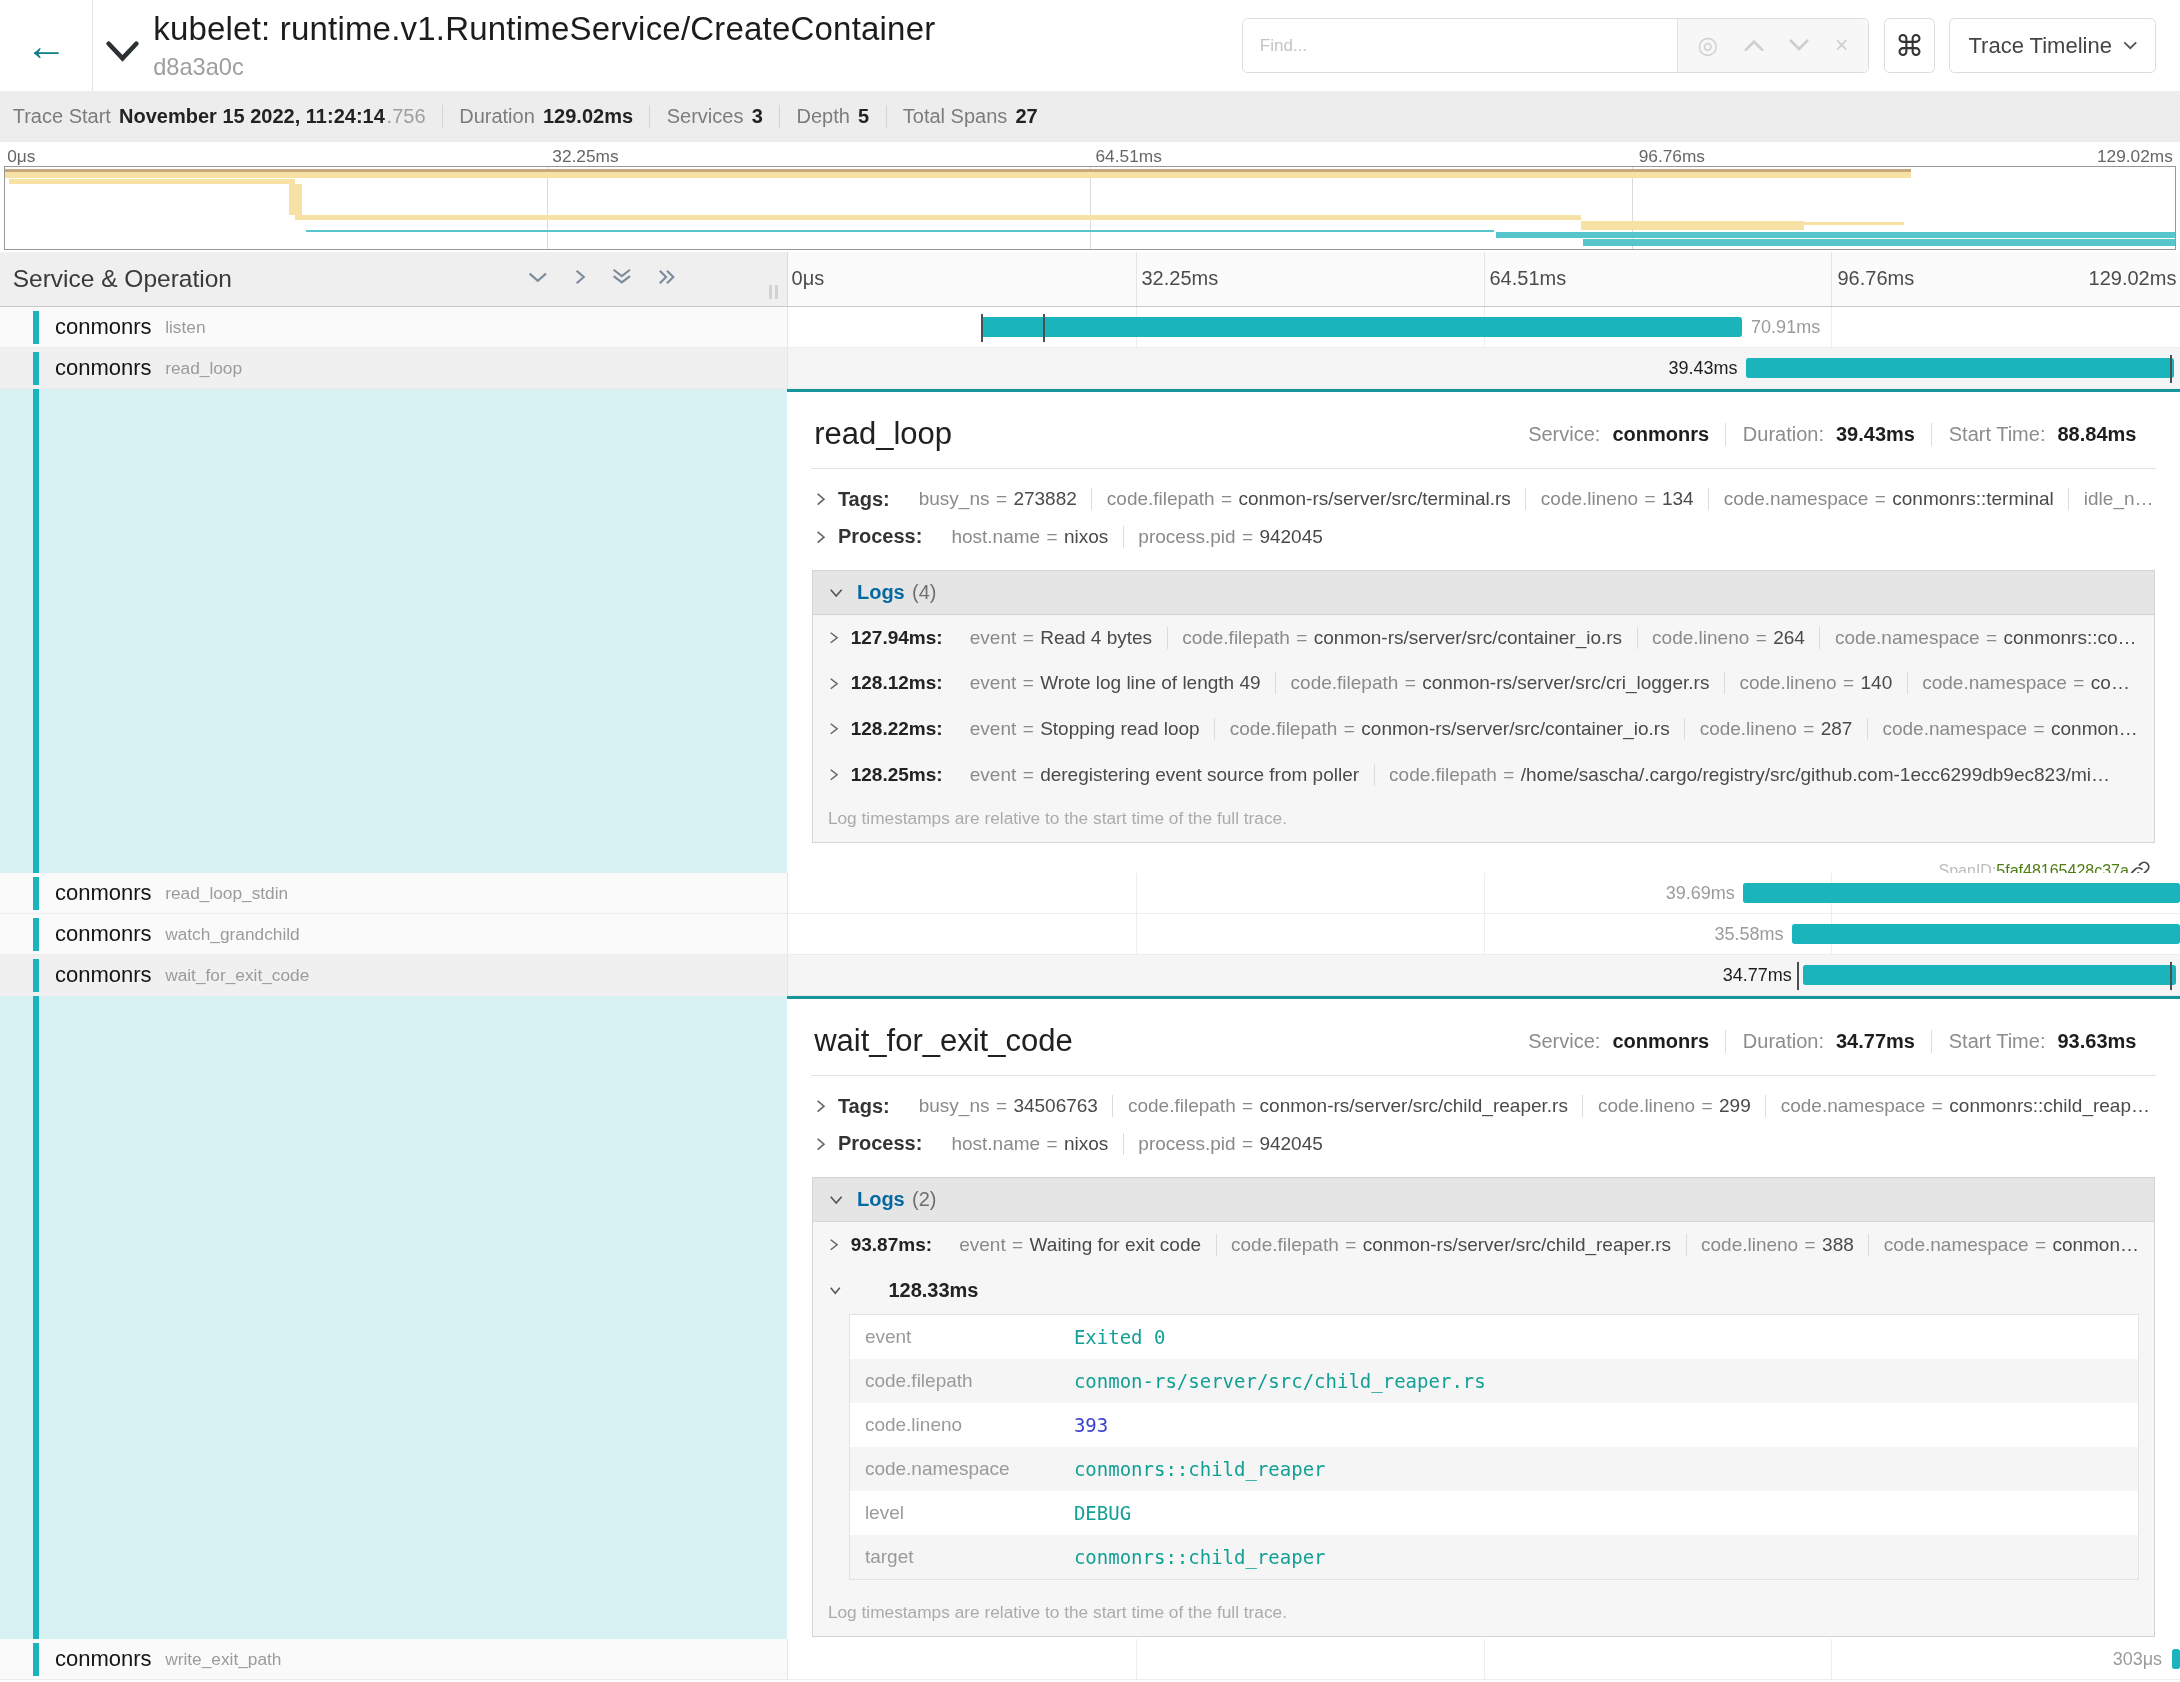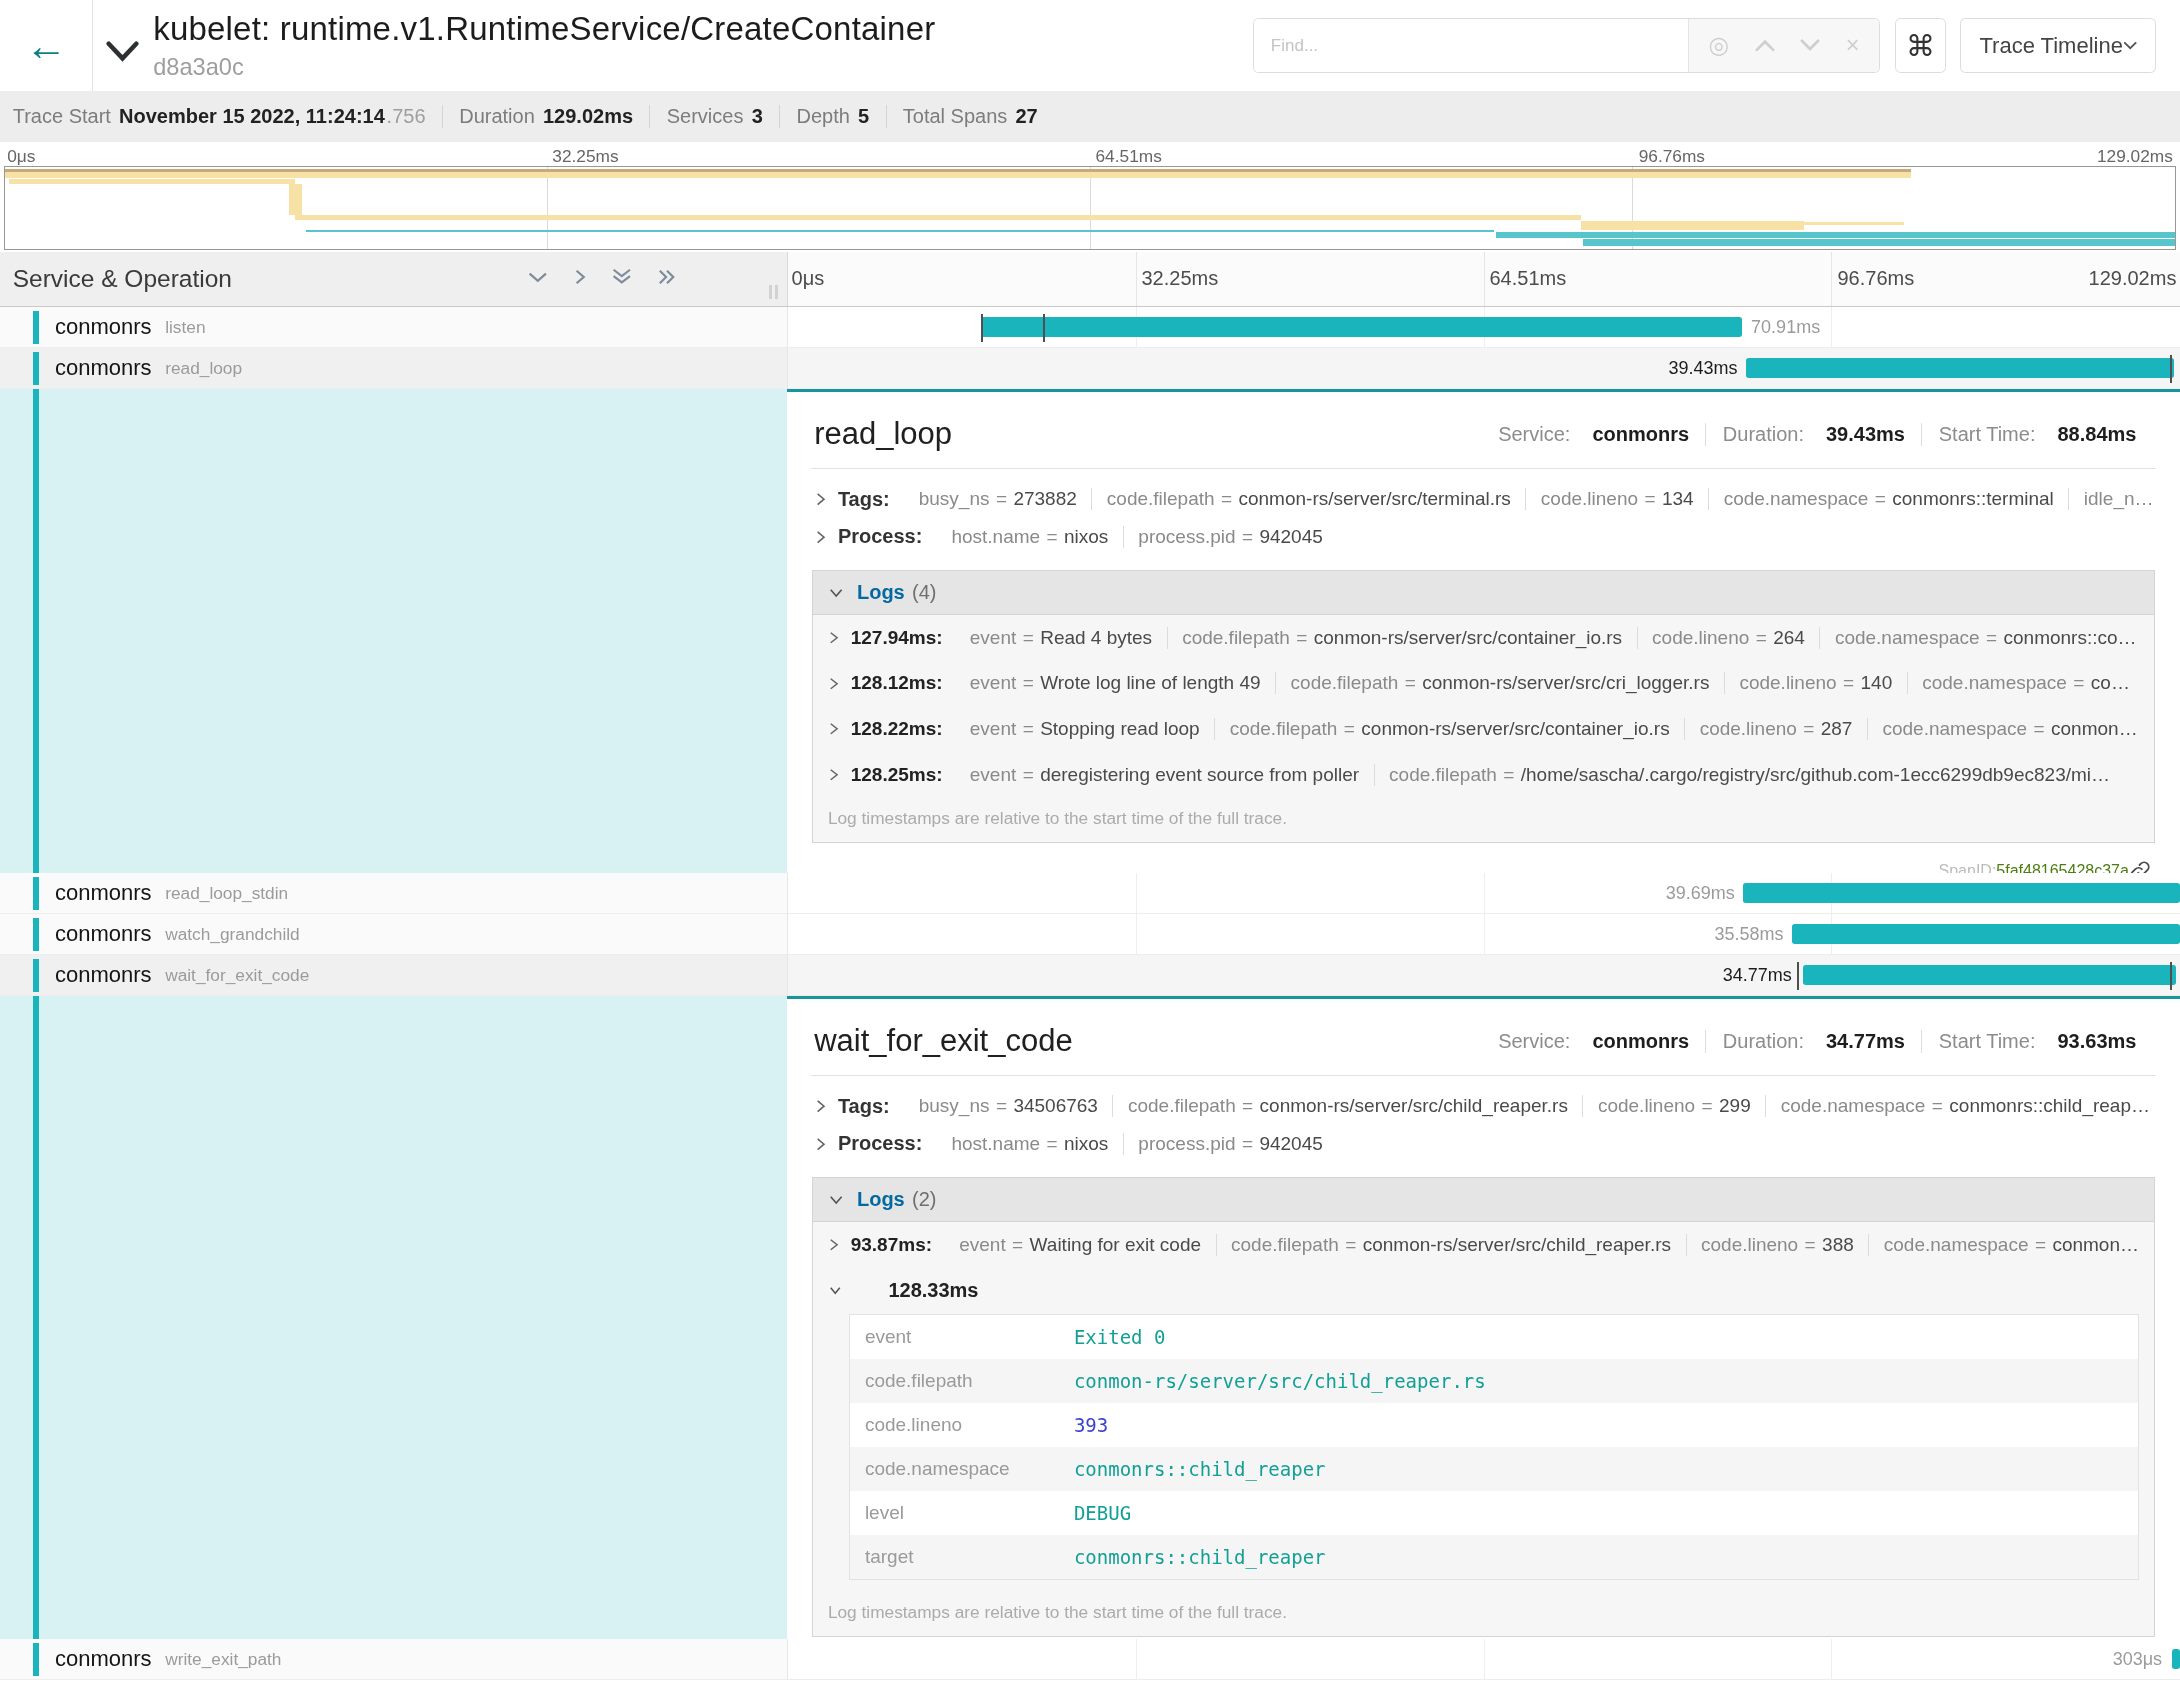--- a/index.html
+++ b/index.html
@@ -16,21 +16,21 @@
   .trace-title { font-size:33px; color:#1c1c1c; font-weight:500; letter-spacing:0.2px; }
   .trace-id { font-size:23.6px; color:#9e9e9e; margin-top:6px; }
   .topbar-right { margin-left:auto; display:flex; align-items:center; padding-right:23.6px; gap:14.5px; }
   .find-box { display:flex; align-items:stretch; border:0.9px solid #dcdcdc; border-radius:5.5px; overflow:hidden; height:55px; width:627px; background:#fff; }
   .find-input { border:none; outline:none; flex:1; font-size:17px; padding:0 16.4px; color:#444; font-family:"Liberation Sans",sans-serif; background:#fff; }
   .find-input::placeholder { color:#c3c3c3; }
   .find-tools { display:flex; align-items:center; gap:25.5px; padding:0 20px; background:#f7f7f7; border-left:0.9px solid #e4e4e4; }
   .ft-glyph { color:#cfcfcf; font-size:23.6px; line-height:1; cursor:pointer; }
   .ft-svg { display:flex; align-items:center; cursor:pointer; }
   .kbd-btn { width:51px; height:55px; border:0.9px solid #dcdcdc; border-radius:5.5px; background:#fff; font-size:29px; color:#333; cursor:pointer; }
-  .view-btn { height:55px; border:0.9px solid #dcdcdc; border-radius:5.5px; background:#fff; font-size:22px; color:#444; cursor:pointer; padding:0 18px; display:flex; align-items:center; font-family:"Liberation Sans",sans-serif; }
+  .view-btn { height:55px; border:0.9px solid #dcdcdc; border-radius:5.5px; background:#fff; font-size:22px; color:#444; cursor:pointer; padding:0 18px; display:flex; align-items:center; gap:11px; font-family:"Liberation Sans",sans-serif; }
 
   
   .summary { height:51px; background:#ededed; border-bottom:0.9px solid:#ddd; display:flex; align-items:center; padding-left:12.7px; font-size:20px; }
   .s-item { display:flex; align-items:baseline; gap:8.2px; white-space:nowrap; }
   .s-label { color:#7c7c7c; }
   .s-value { color:#222; font-weight:700; }
   .s-suffix { color:#9e9e9e; font-weight:400; margin-left:-6.4px; }
   .s-sep { width:0.9px; height:23.6px; background:#d4d4d4; margin:0 16.4px; align-self:center; }
 
   
@@ -75,21 +75,21 @@
   
   .detail-block { display:flex; position:relative; }
   .detail-block.d1 { height:484px; }
   .detail-block.d2 { height:643px; }
   .indent-col { width:787px; background:#d8f1f3; position:relative; cursor:pointer; }
   .indent-col .accent-full { position:absolute; left:33px; top:0; bottom:0; width:6.4px; background:#1ab5bc; }
   .detail-panel { flex:1; background:#fff; border-top:3.6px solid #16969c; padding:0 23.6px; overflow:hidden; }
   .detail-head { display:flex; align-items:center; padding:23.6px 3.6px 14.5px 3.6px; }
   .detail-title { font-size:31px; color:#202020; font-weight:400; }
   .detail-meta { margin-left:auto; display:flex; font-size:20px; }
-  .meta-item { display:flex; gap:22px; align-items:baseline; padding:0 16.4px; border-left:0.9px solid #ddd; white-space:nowrap; }
+  .meta-item { display:flex; gap:12px; align-items:baseline; padding:0 16.4px; border-left:0.9px solid #ddd; white-space:nowrap; }
   .meta-item:first-child { border-left:none; }
   .meta-label { color:#8c8c8c; }
   .meta-value { color:#1e1e1e; font-weight:700; }
   .d-hr { border-top:0.9px solid #e2e2e2; margin:1.8px 0 11px 0; }
   .kv-line { display:flex; align-items:center; padding:7.3px 3.6px; font-size:19px; }
   .row-label { font-weight:700; color:#333; margin:0 14.5px 0 11px; font-size:20px; }
   .chips { display:flex; align-items:center; overflow:hidden; white-space:nowrap; }
   .chip { padding:0 14.5px; border-left:0.9px solid #dcdcdc; white-space:nowrap; }
   .chip:first-child { border-left:none; }
   .chip .k { color:#8a8a8a; } .chip .eq { color:#8a8a8a; margin:0 6.4px; } .chip .v { color:#4a4a4a; }

